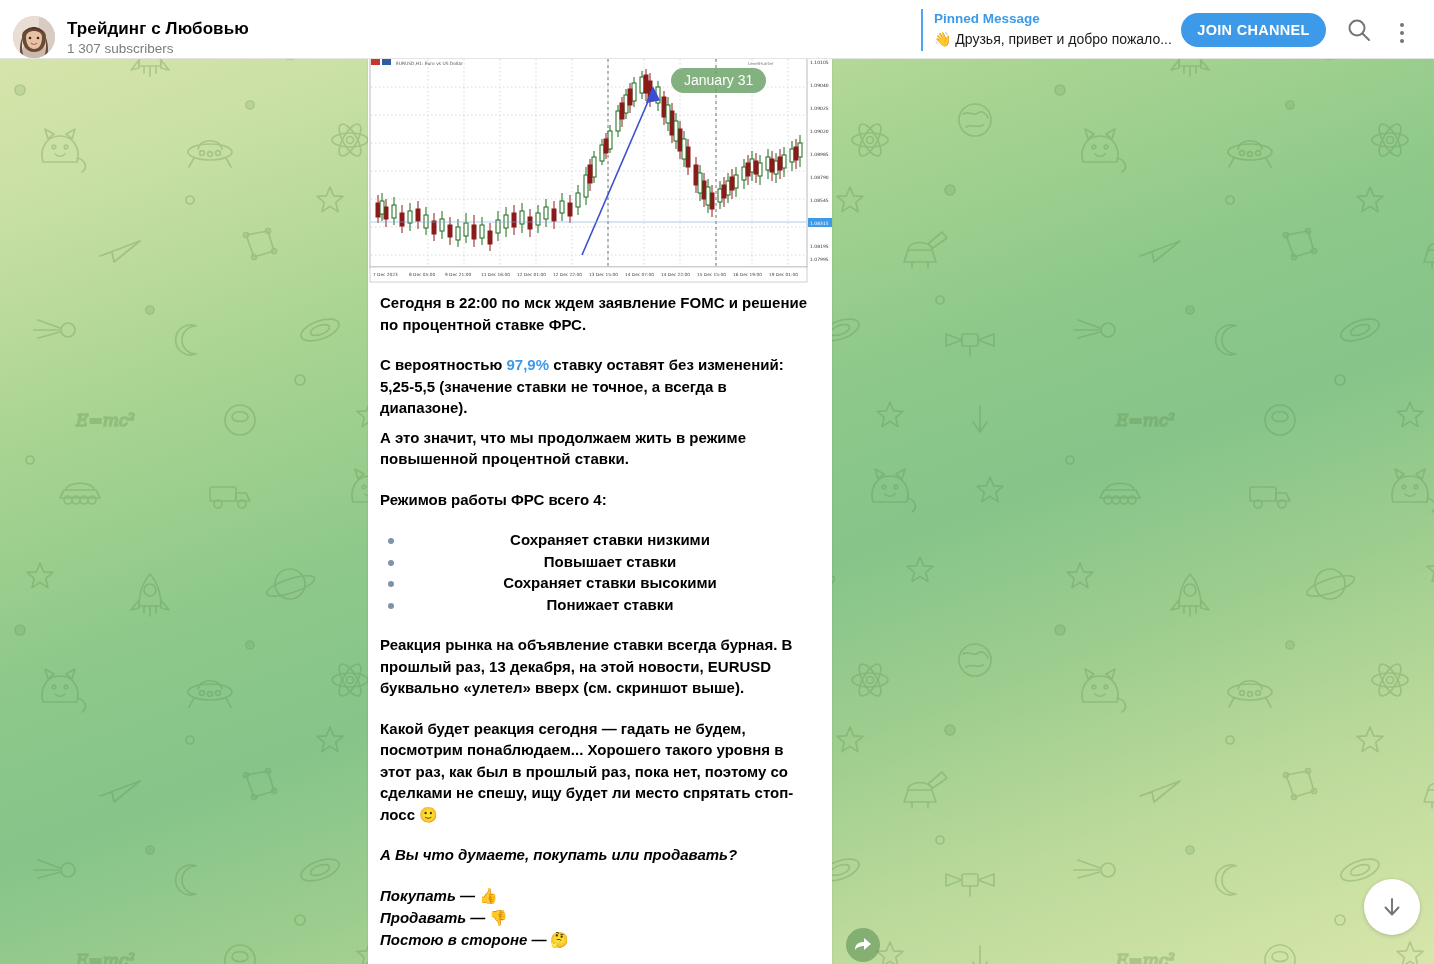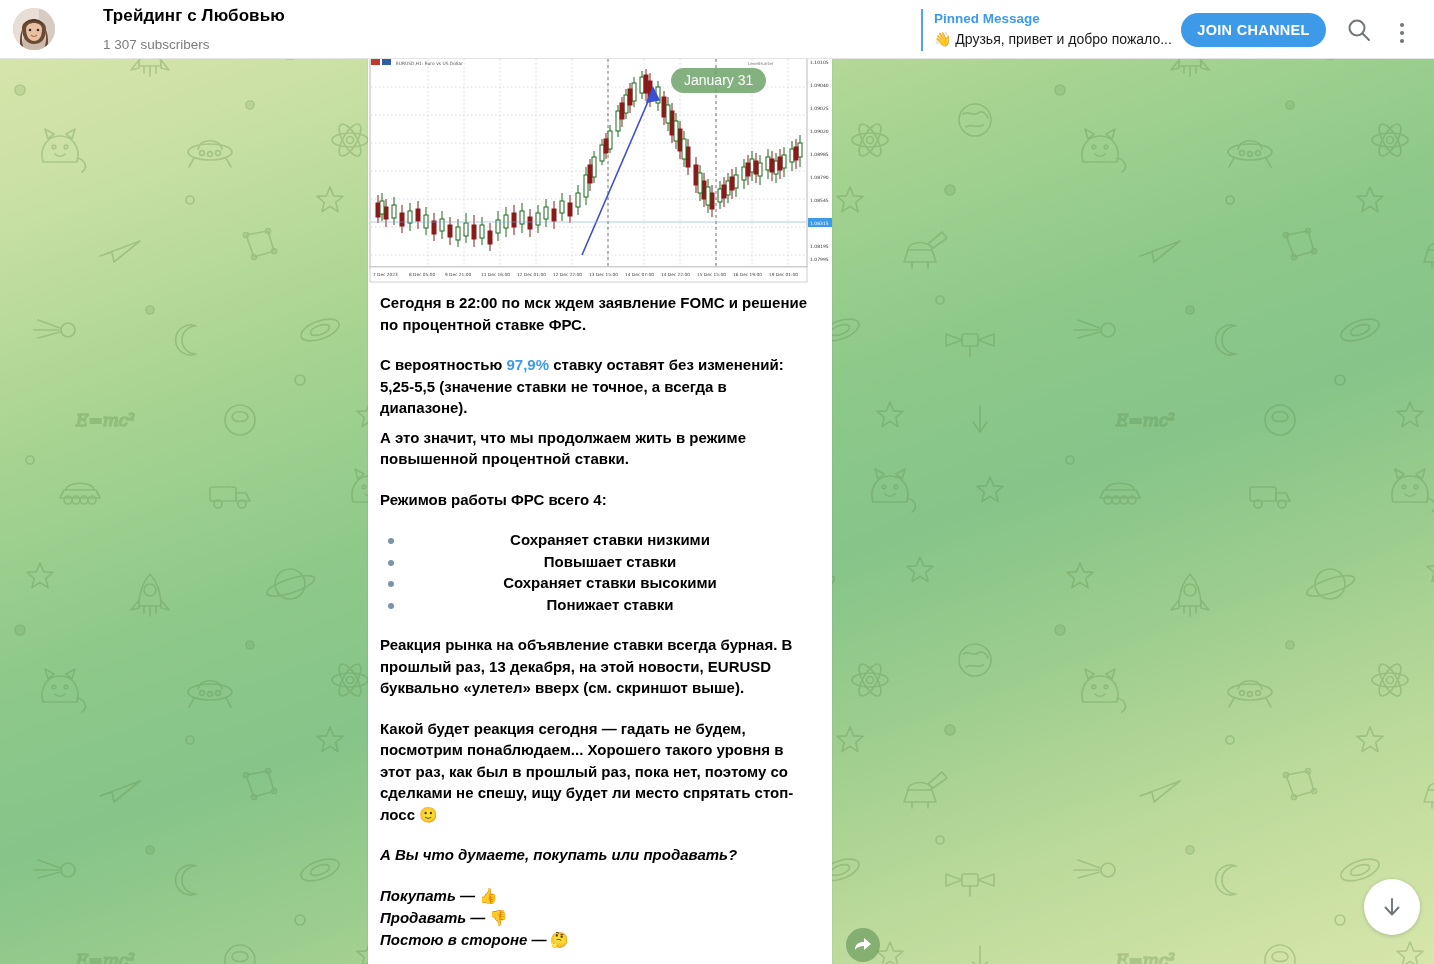--- a/index.html
+++ b/index.html
@@ -18,35 +18,34 @@
         #dbe6ad 0%, #c9e0a4 14%, #a9d492 30%,
         #8ec98a 46%, #86c489 58%, #9ccd8e 70%,
         #bcda9b 84%, #d8e6ab 100%);
   }
   #doodles { position: absolute; inset: 0; opacity: .30; }
 
   
   #topbar {
     position: absolute; top: 0; left: 0; width: 1434px; height: 59px;
     background: #fff; z-index: 40;
-    display: flex; align-items: center;
+    display: flex; align-items: flex-end;
     border-bottom: 1px solid #e4e4e4;
-    gap: 36px;
   }
   #avatar {
     width: 42px; height: 42px; border-radius: 50%;
     margin-left: 13px; overflow: hidden; flex: none;
     background: #d9cfc6; position: relative;
   }
   .chan-text { margin-left: 12px; }
   #chan-title {
     font-size: 17px; font-weight: bold; color: #000; line-height: 21px;
     letter-spacing: .1px;
   }
-  #chan-sub { font-size: 13.5px; color: #7c7c7c; line-height: 18px; margin-top: 10px; }
+  #chan-sub { font-size: 13.5px; color: #7c7c7c; line-height: 18px; margin-top: 1px; }
 
   #pinned {
     position: absolute; left: 921px; top: 9px; width: 250px; height: 42px;
     padding-left: 11px; border-left: 2px solid #4ea4f6; cursor: pointer;
   }
   #pinned-label { font-size: 13.5px; color: #3c9ae8; font-weight: bold; line-height: 19px; }
   #pinned-text {
     font-size: 14px; color: #1a1a1a; line-height: 20px; margin-top: 1px;
     white-space: nowrap; overflow: hidden; text-overflow: ellipsis; width: 240px;
   }

